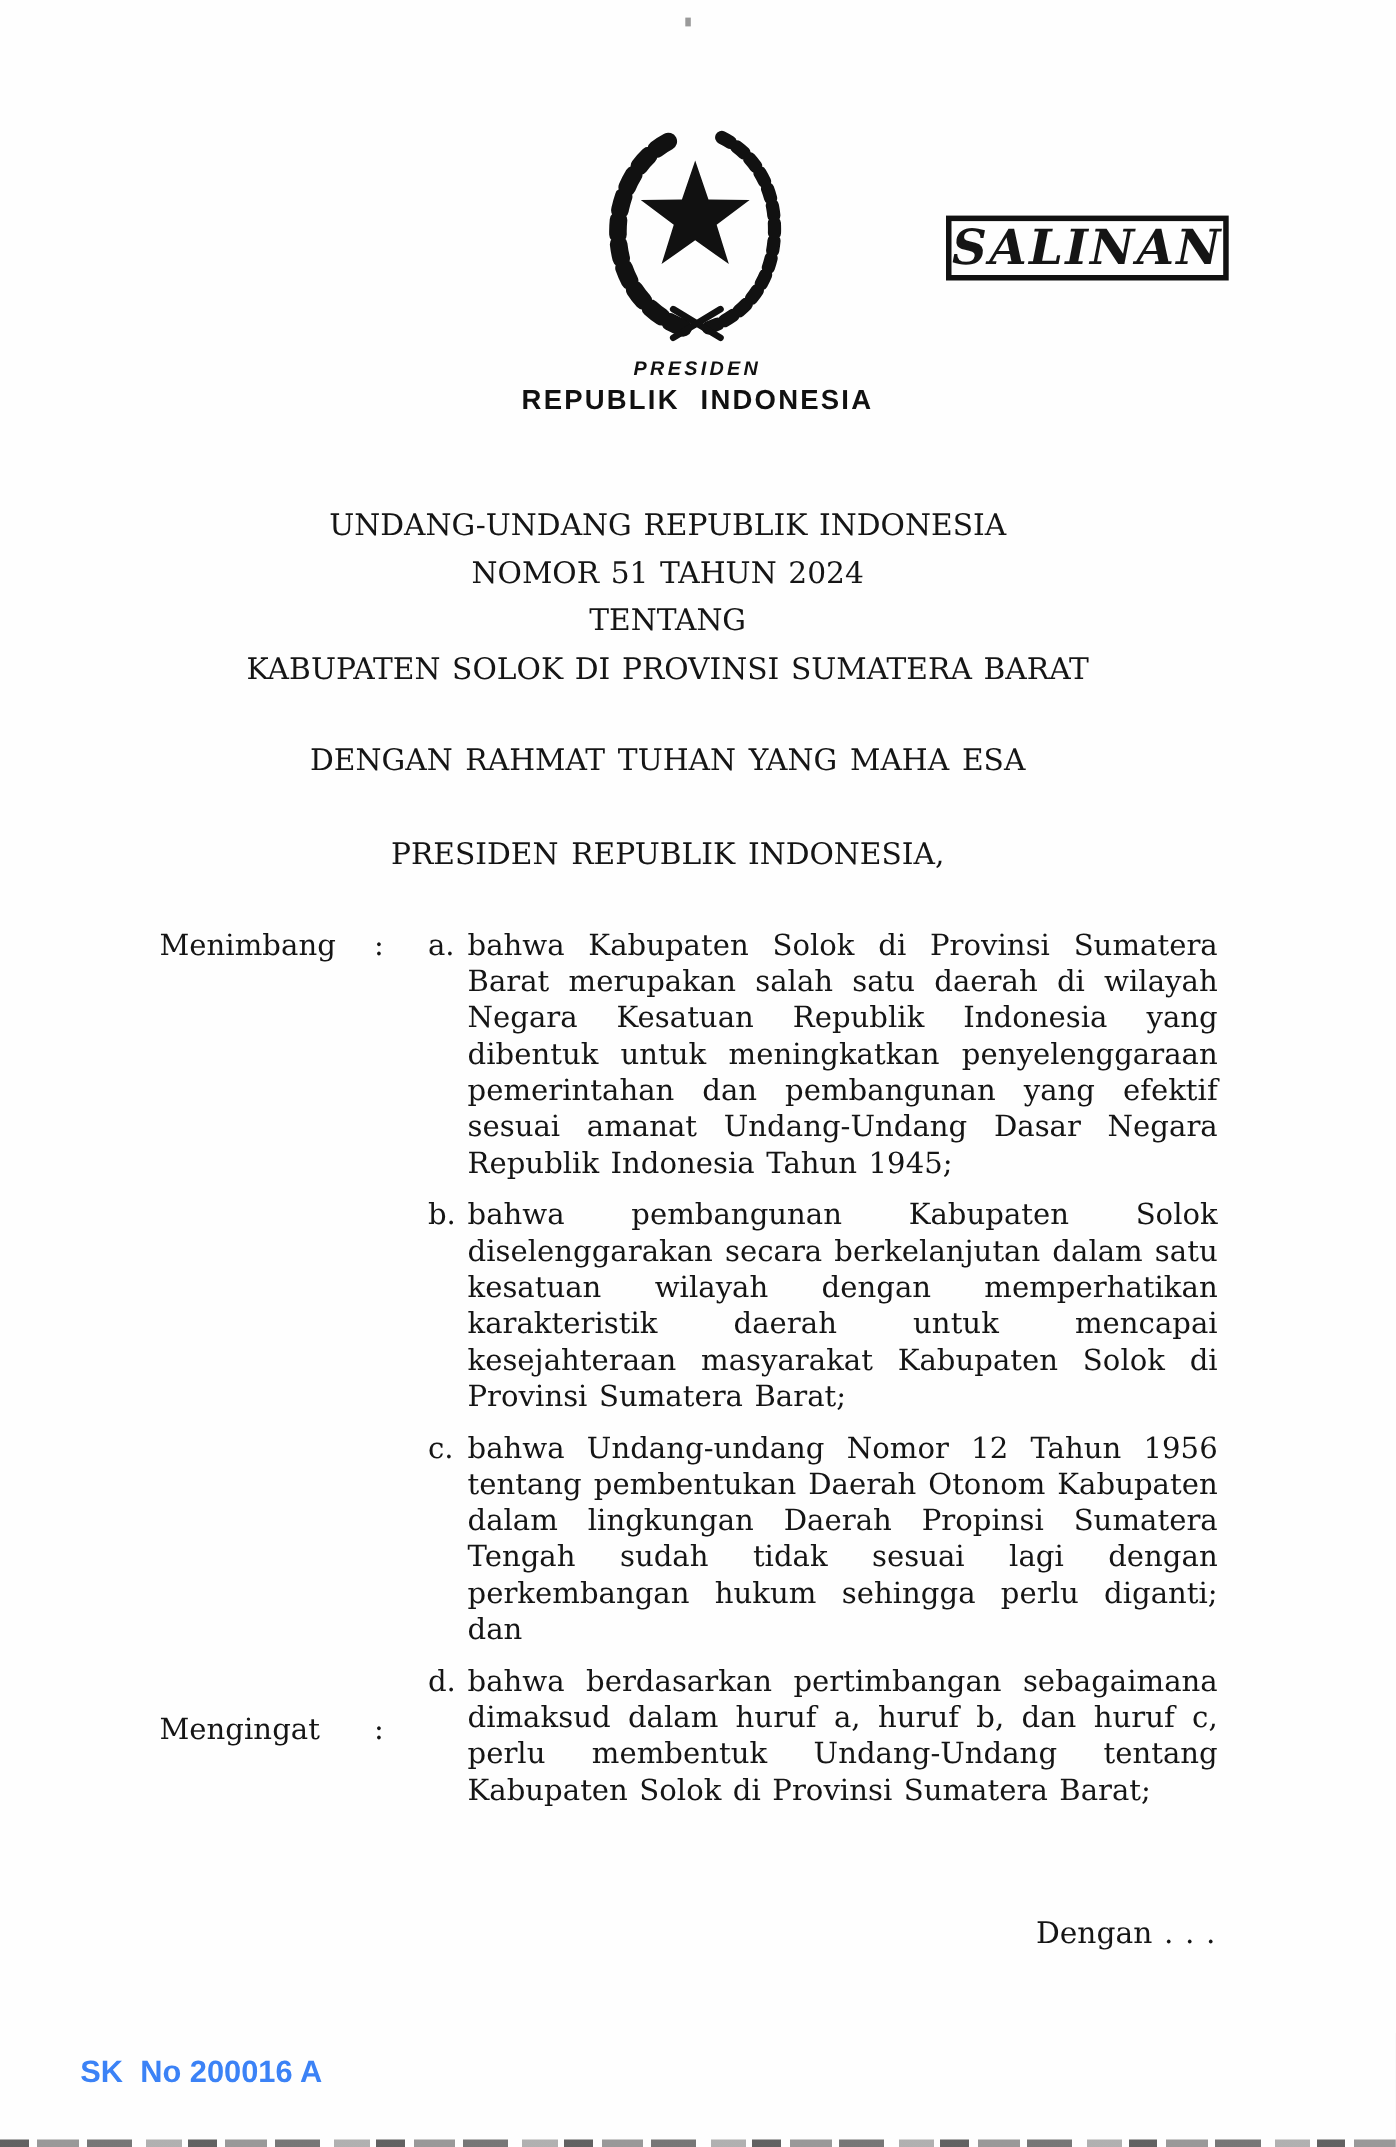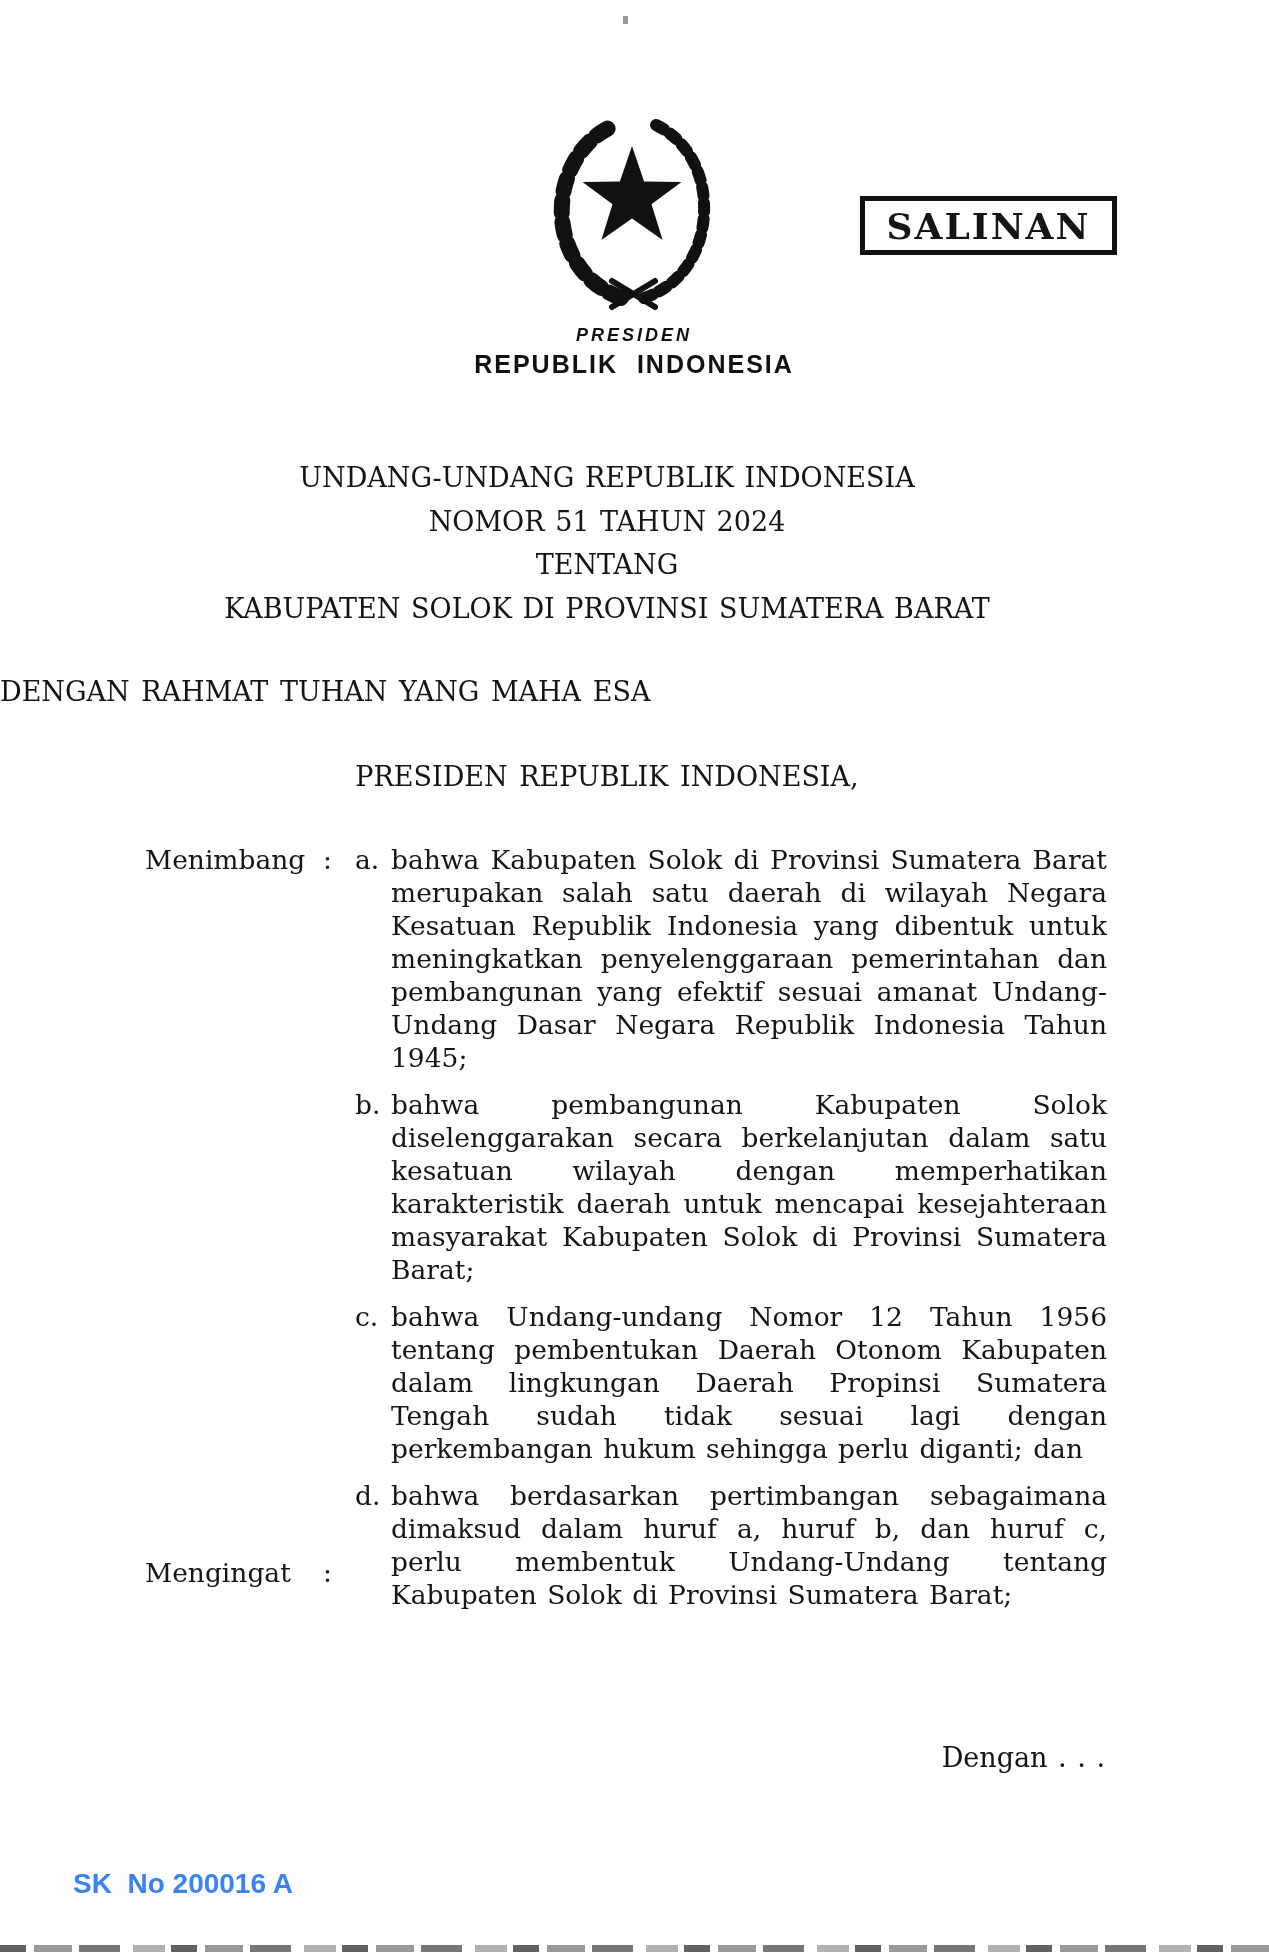--- a/index.html
+++ b/index.html
@@ -18,54 +18,55 @@
   .speck{left:623px;top:16px;width:5px;height:8px;background:#9a9a9a;}
 
   
   .seal{left:551px;top:110px;width:164px;height:204px;}
 
   
   .salinan{
     left:860px;top:196px;width:247px;height:49px;
     border:5px solid #111;
     display:flex;align-items:center;justify-content:center;
-    font-weight:bold;font-size:36px;letter-spacing:2px;
+    font-weight:bold;font-size:44px;letter-spacing:2px;
     font-family:"DejaVu Serif","Liberation Serif",serif;
+    font-style:italic;
   }
 
   
   .letterhead{
     left:434px;top:322px;width:400px;
     text-align:center;
     font-family:"Liberation Sans","DejaVu Sans",sans-serif;
     font-weight:700;color:#111;
   }
   .letterhead .lh1{font-size:18px;letter-spacing:3px;line-height:26px;font-style:italic;}
   .letterhead .lh2{font-size:25px;letter-spacing:2px;word-spacing:10px;line-height:26px;margin-top:3px;}
 
   
   .doc-title{
     left:0;top:456px;width:1214px;
     text-align:center;font-size:27px;line-height:43.5px;
     word-spacing:2px;
   }
   .invocation{
     left:0;top:676px;width:1214px;
-    font-size:27px;word-spacing:3px;
+    text-align:center;font-size:27px;word-spacing:3px;
   }
   .authority{
     left:0;top:761px;width:1214px;
     text-align:center;font-size:27px;word-spacing:3px;
   }
 
   
   .clause{
     left:145px;width:962px;
     display:grid;grid-template-columns:178px 32px 1fr;
-    font-size:26.5px;line-height:33px;
+    font-size:26.5px;line-height:33px;gap:17px;
   }
   .clause.menimbang{top:843px;}
   .clause.mengingat{top:1540px;margin-top:16px;}
   .clause .label{text-align:left;}
   .clause .colon{text-align:left;}
   .clause .items{}
   .item{position:relative;padding-left:36px;text-align:justify;word-spacing:2px;margin-bottom:14px;}
   .item:last-child{margin-bottom:0;}
   .item .marker{position:absolute;left:0;top:0;}
   .clause .plain-body{text-align:justify;word-spacing:2px;}

